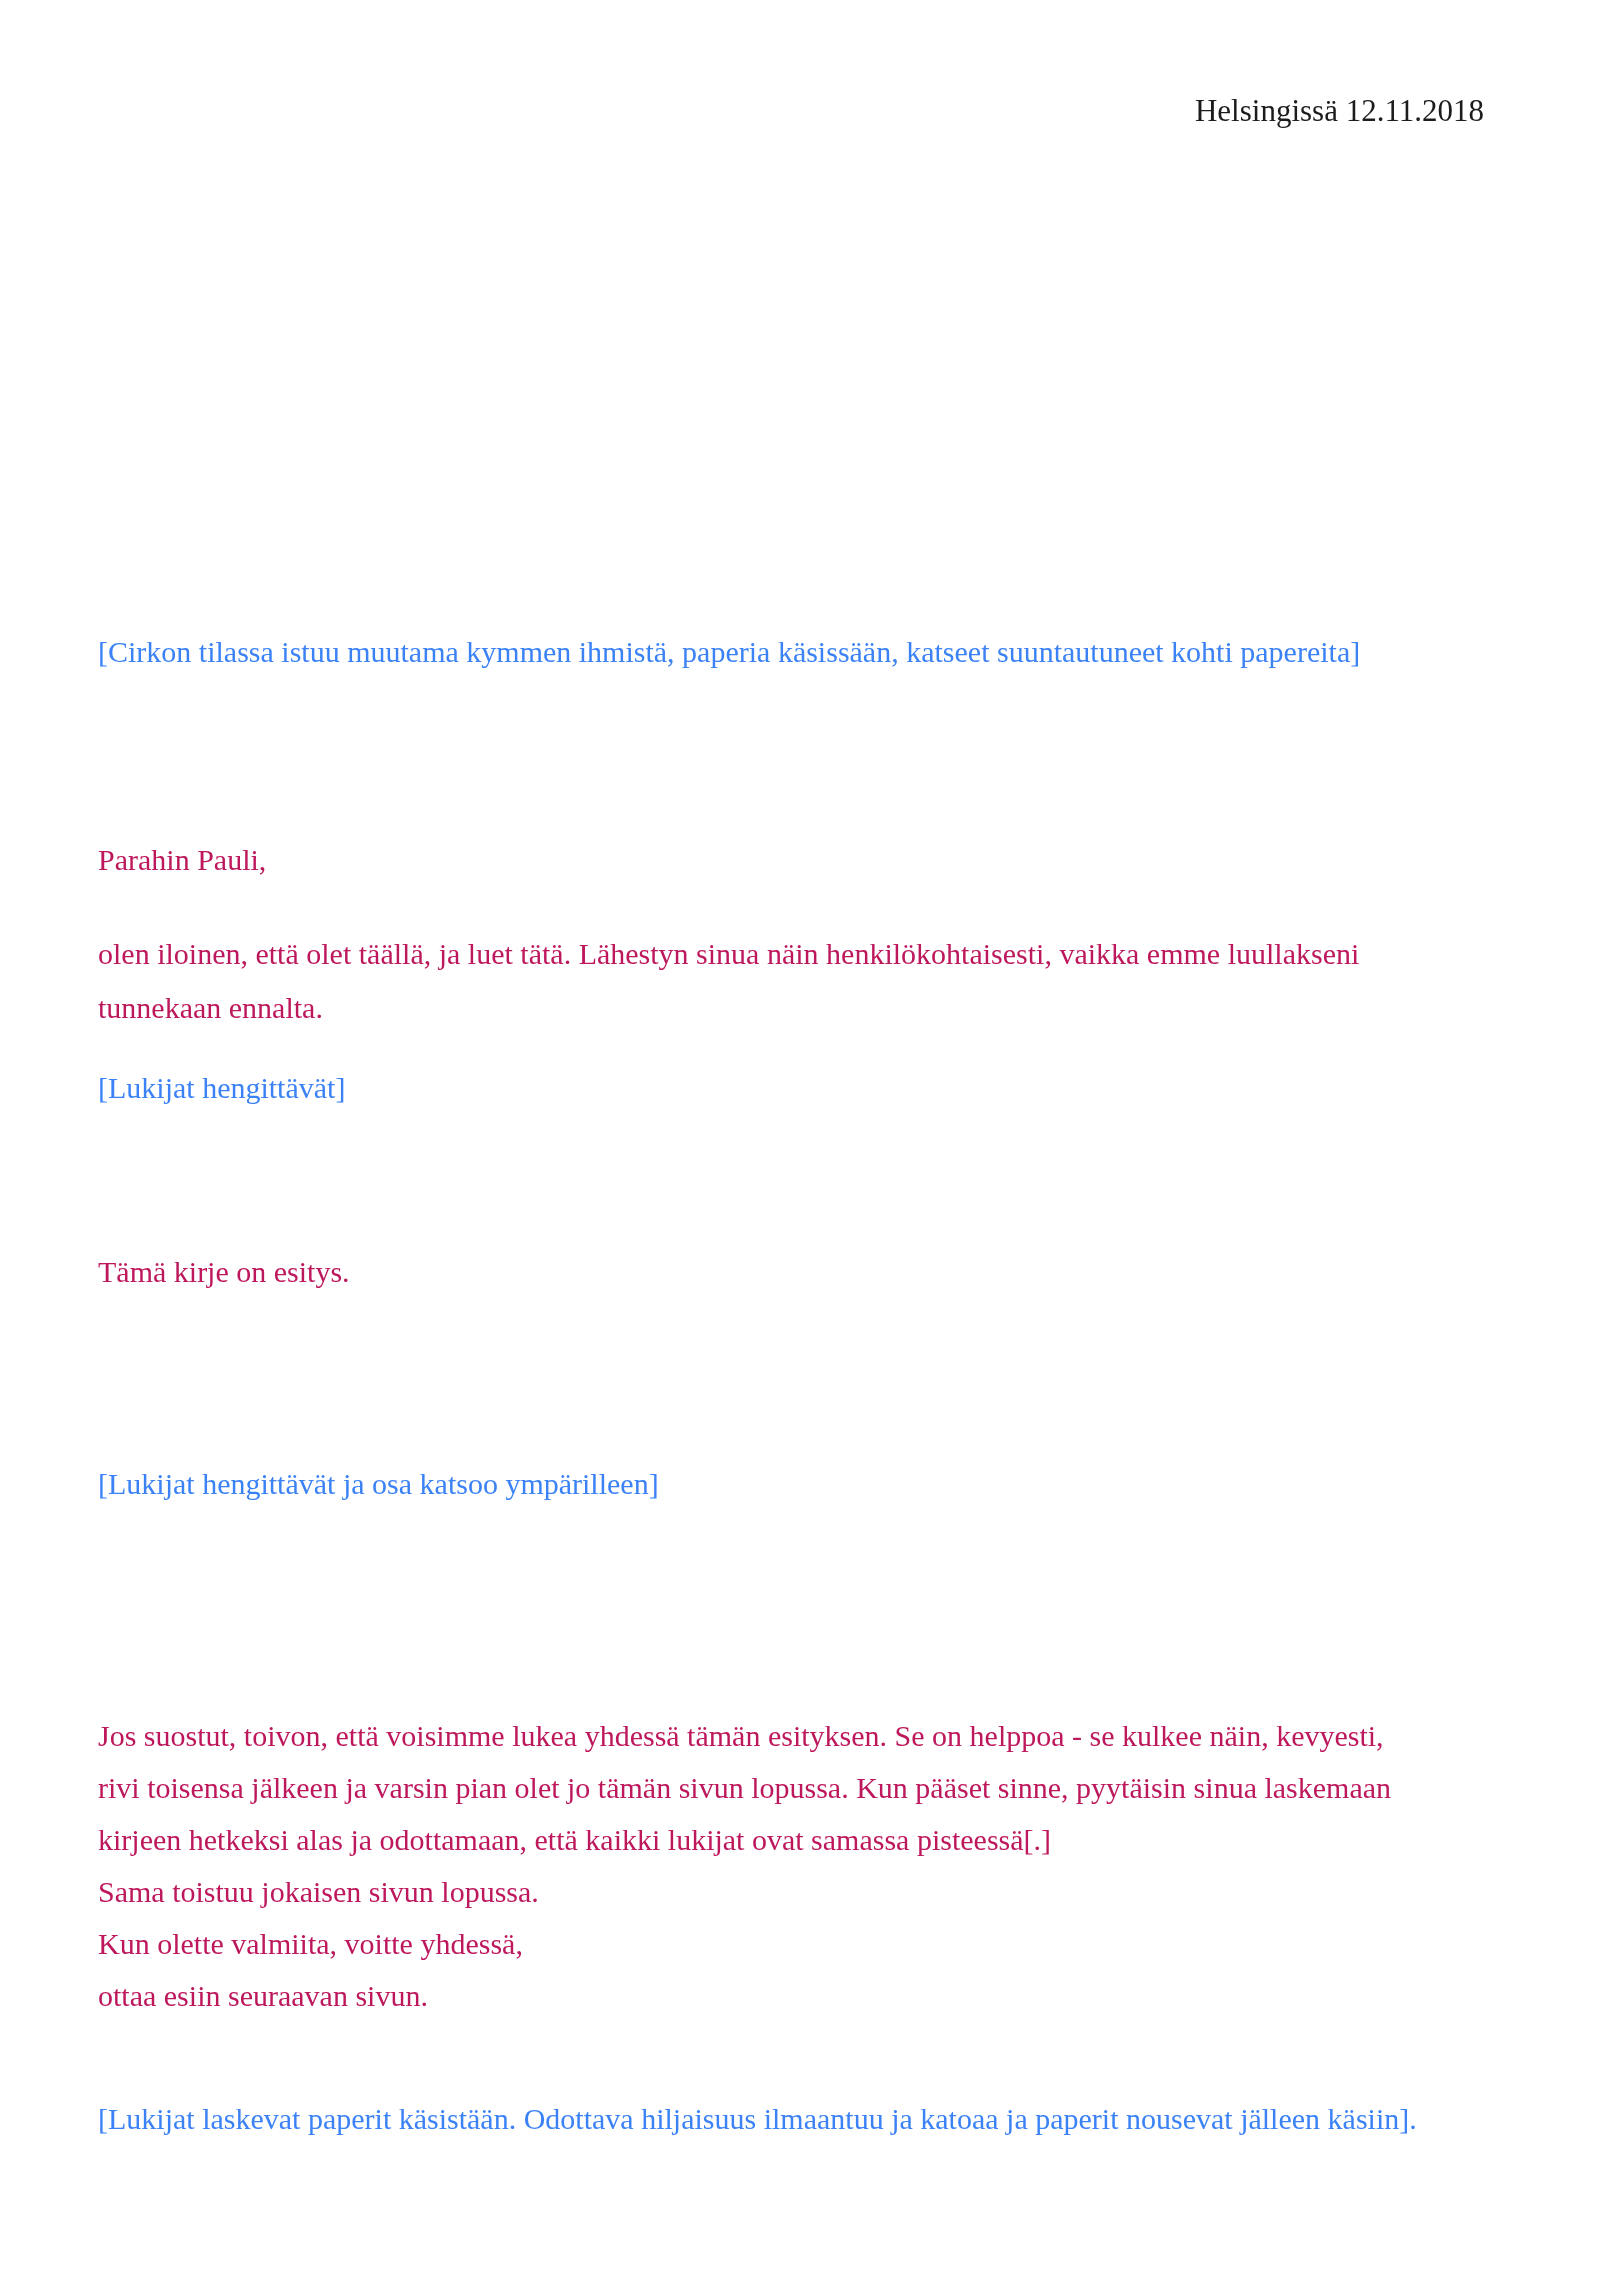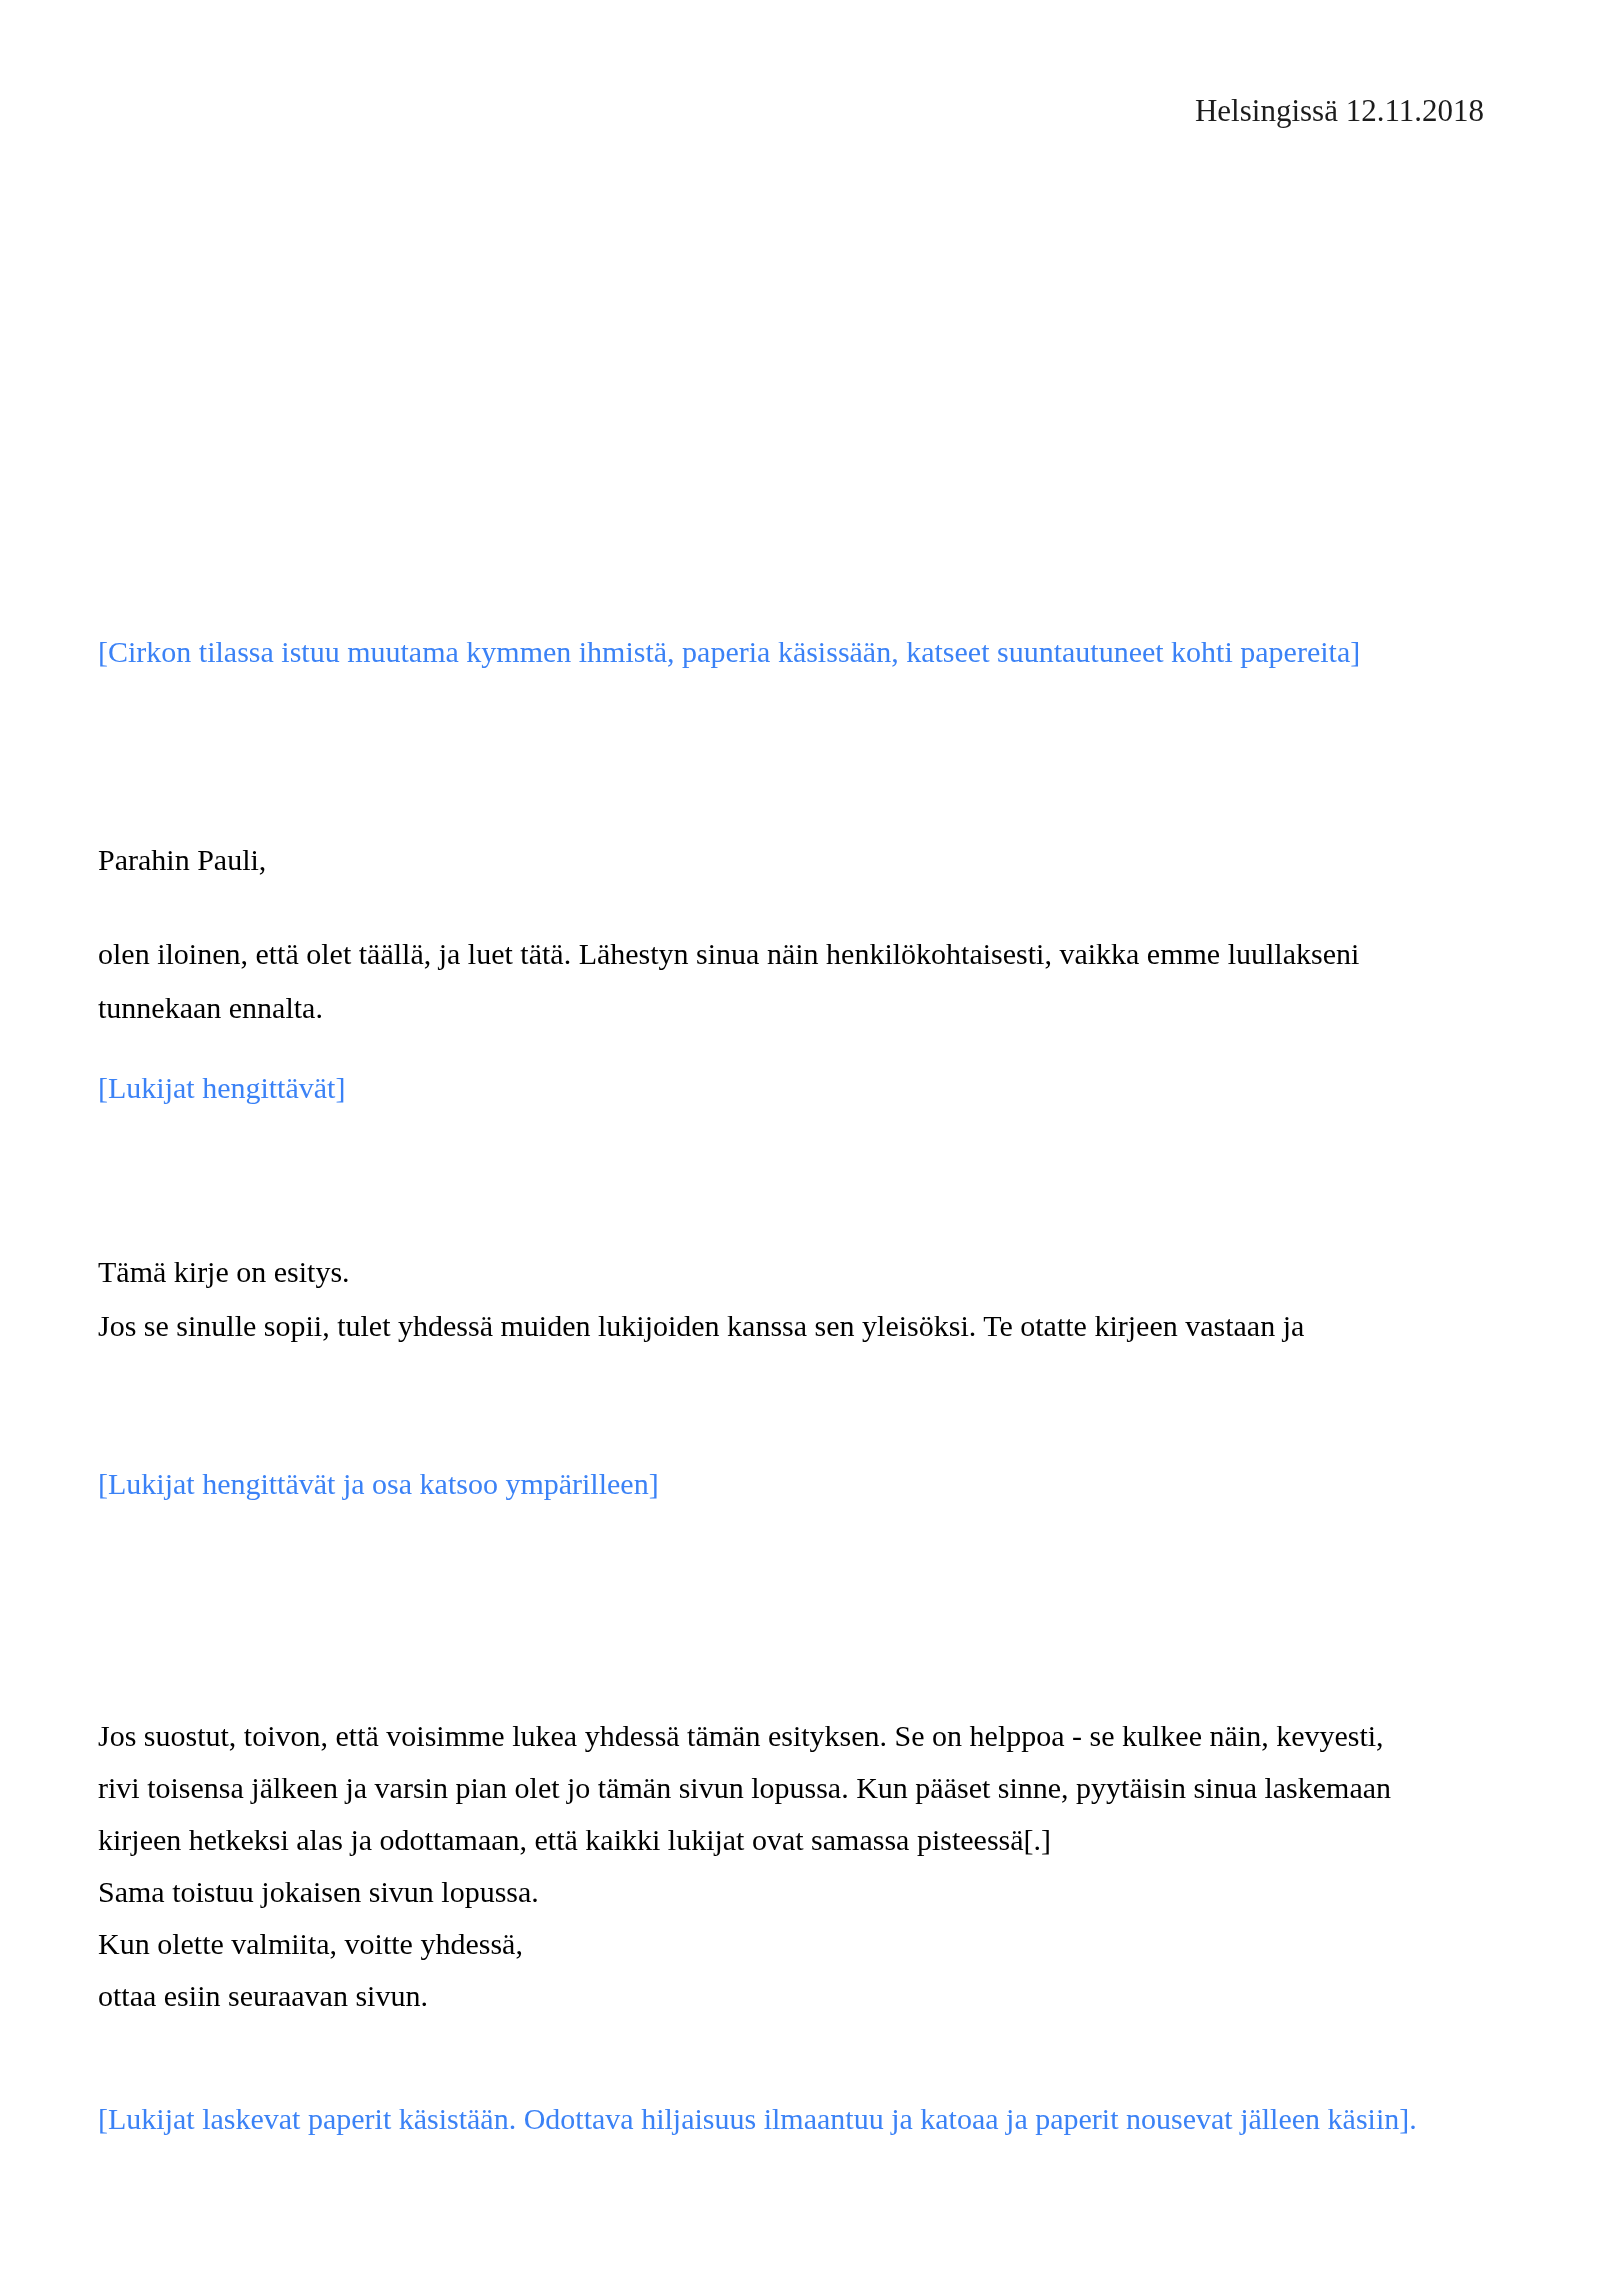--- a/index.html
+++ b/index.html
@@ -18,21 +18,21 @@
   }
   .block {
     position: absolute;
     left: 98px;
     right: 78px;
   }
   .line {
     font-size: 30px;
     line-height: 54px;
     white-space: nowrap;
-    color: #000000;
+    color: #be185d;
   }
   .para-reading .line {
     line-height: 52px;
   }
   .date-line {
     position: absolute;
     top: 93px;
     right: 137px;
     font-size: 31px;
     text-align: right;
@@ -67,21 +67,20 @@
 
   <div class="block" style="top: 927px;">
     <div class="line">olen iloinen, että olet täällä, ja luet tätä. Lähestyn sinua näin henkilökohtaisesti, vaikka emme luullakseni</div>
     <div class="line">tunnekaan ennalta.</div>
   </div>
 
   <div class="stage-direction" style="top: 1071px;">[Lukijat hengittävät]</div>
 
   <div class="block" style="top: 1245px;">
     <div class="line">Tämä kirje on esitys.</div>
-    <div class="line">Jos se sinulle sopii, tulet yhdessä muiden lukijoiden kanssa sen yleisöksi. Te otatte kirjeen vastaan ja</div>
   </div>
 
   <div class="stage-direction" style="top: 1467px;">[Lukijat hengittävät ja osa katsoo ympärilleen]</div>
 
   <div class="block para-reading" style="top: 1710px;">
     <div class="line">Jos suostut, toivon, että voisimme lukea yhdessä tämän esityksen. Se on helppoa - se kulkee näin, kevyesti,</div>
     <div class="line">rivi toisensa jälkeen ja varsin pian olet jo tämän sivun lopussa. Kun pääset sinne, pyytäisin sinua laskemaan</div>
     <div class="line">kirjeen hetkeksi alas ja odottamaan, että kaikki lukijat ovat samassa pisteessä[.]</div>
     <div class="line">Sama toistuu jokaisen sivun lopussa.</div>
     <div class="line">Kun olette valmiita, voitte yhdessä,</div>

